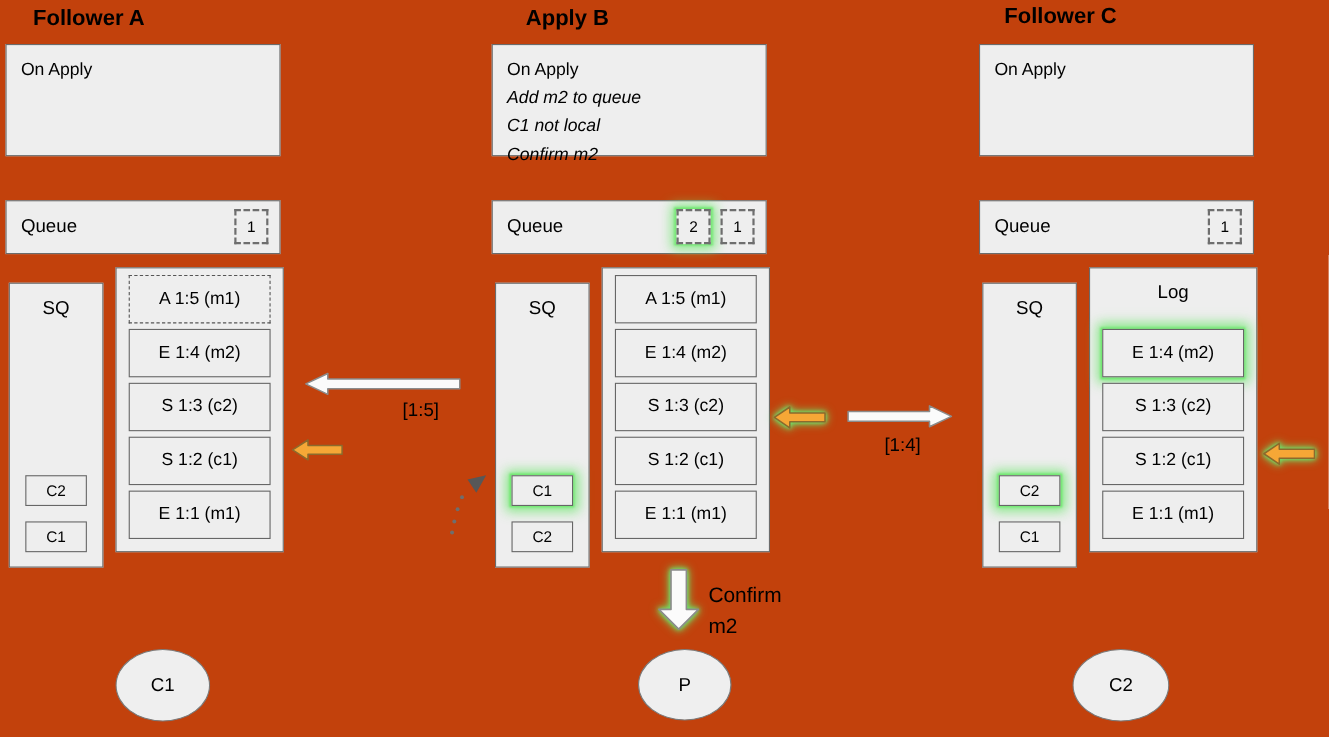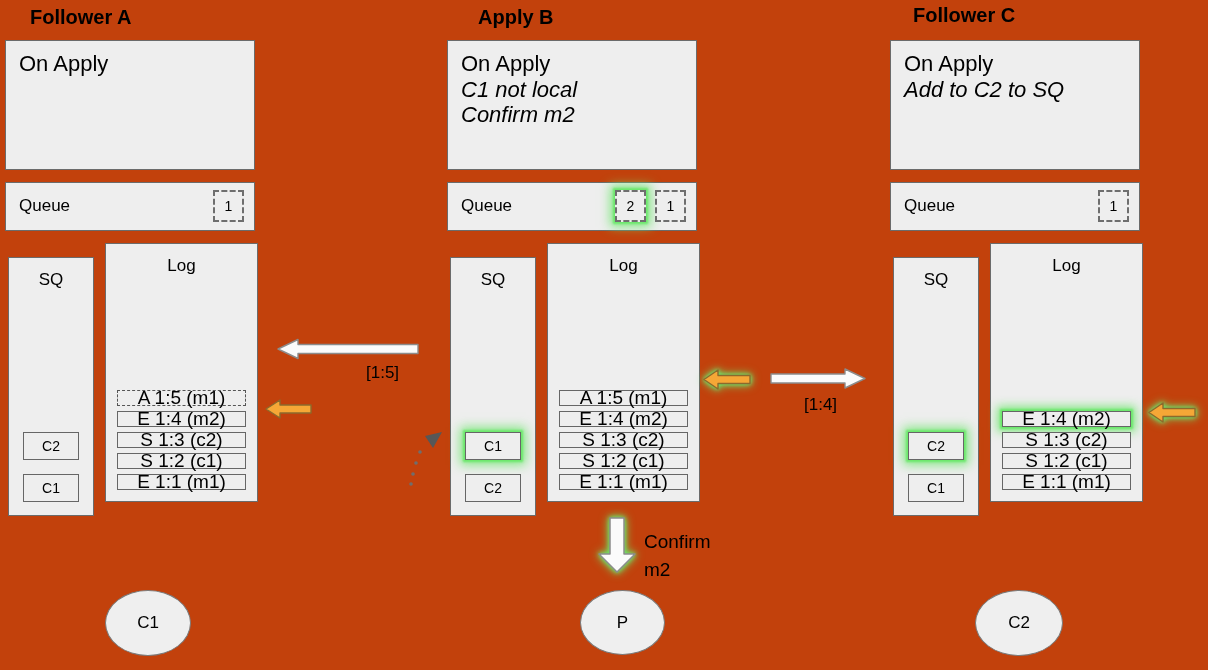--- a/index.html
+++ b/index.html
@@ -9,21 +9,21 @@
     color:#000; overflow:hidden; background:#c2410c;
   }
   .abs { position:absolute; }
 
   .node-title { font-size:20px; font-weight:bold; white-space:nowrap; }
 
   .panel {
     position:absolute; background:#eeeeee; border:1.5px solid #6b6b6b;
     box-sizing:border-box;
   }
-  .on-apply { left:0; top:40px; width:250px; height:130px; padding:10px 13px; font-size:22px; line-height:25.5px; }
+  .on-apply { left:0; top:40px; width:250px; height:102px; padding:10px 13px; font-size:16px; line-height:25.5px; }
   .oa-line { font-style:italic; }
 
   .queue { left:0; top:182px; width:250px; height:49px; }
   .queue-label { position:absolute; left:13px; top:13px; font-size:17px; }
   .queue-items { position:absolute; right:10px; top:7px; display:flex; flex-direction:row; gap:9px; }
   .queue-item {
     width:31px; height:32px; box-sizing:border-box;
     border:2px dashed #6e6e6e; background:#eeeeee;
     display:flex; align-items:center; justify-content:center; font-size:14px;
   }
@@ -33,22 +33,22 @@
   .panel-label { text-align:center; padding-top:12px; font-size:17px; }
 
   .sq-items { position:absolute; left:0; right:0; bottom:13px; display:flex; flex-direction:column; gap:14px; align-items:center; }
   .sq-item {
     width:56px; height:28px; box-sizing:border-box; border:1.5px solid #666;
     background:#eeeeee; display:flex; align-items:center; justify-content:center; font-size:14px;
   }
 
   .log-entries { position:absolute; left:11px; right:11px; bottom:11px; display:flex; flex-direction:column; gap:5px; }
   .log-entry {
-    height:16px; box-sizing:border-box; border:1.5px solid #666; background:#eeeeee;
-    display:flex; align-items:center; justify-content:center; font-size:19px; white-space:nowrap;
+    height:44px; box-sizing:border-box; border:1.5px solid #666; background:#eeeeee;
+    display:flex; align-items:center; justify-content:center; font-size:16px; white-space:nowrap;
   }
   .log-entry.dashed { border:1.6px dashed #555; }
 
   .hl { box-shadow:0 0 2px 2px #6ce86c, 0 0 10px 5px rgba(110,230,110,0.8); }
   .glow { filter:drop-shadow(0 0 2px #6ce86c) drop-shadow(0 0 4px #6ce86c); }
 
   .arrow-label { position:absolute; font-size:17px; white-space:nowrap; }
   .confirm-label { position:absolute; font-size:19px; line-height:1.45; width:95px; }
 
   .client {
@@ -95,20 +95,21 @@
         <div class="log-entry">E 1:1 (m1)</div>
       </div>
     </div>
   </div>
 
   <div class="abs" style="left:447px; top:0; width:250px; height:510px;">
     <div class="node-title abs" style="left:31px; top:6px;">Apply B</div>
 
     <div class="panel on-apply">
       <div>On Apply</div>
+      <div class="oa-line">Add m2 to queue</div>
       <div class="oa-line">C1 not local</div>
       <div class="oa-line">Confirm m2</div>
     </div>
 
     <div class="panel queue">
       <div class="queue-label">Queue</div>
       <div class="queue-items">
         <div class="queue-item hl">2</div>
         <div class="queue-item">1</div>
       </div>
@@ -132,21 +133,20 @@
         <div class="log-entry">E 1:1 (m1)</div>
       </div>
     </div>
   </div>
 
   <div class="abs" style="left:890px; top:0; width:250px; height:510px;">
     <div class="node-title abs" style="left:23px; top:4px;">Follower C</div>
 
     <div class="panel on-apply">
       <div>On Apply</div>
-      <div class="oa-line">Add to C2 to SQ</div>
     </div>
 
     <div class="panel queue">
       <div class="queue-label">Queue</div>
       <div class="queue-items">
         <div class="queue-item">1</div>
       </div>
     </div>
 
     <div class="panel sq">

